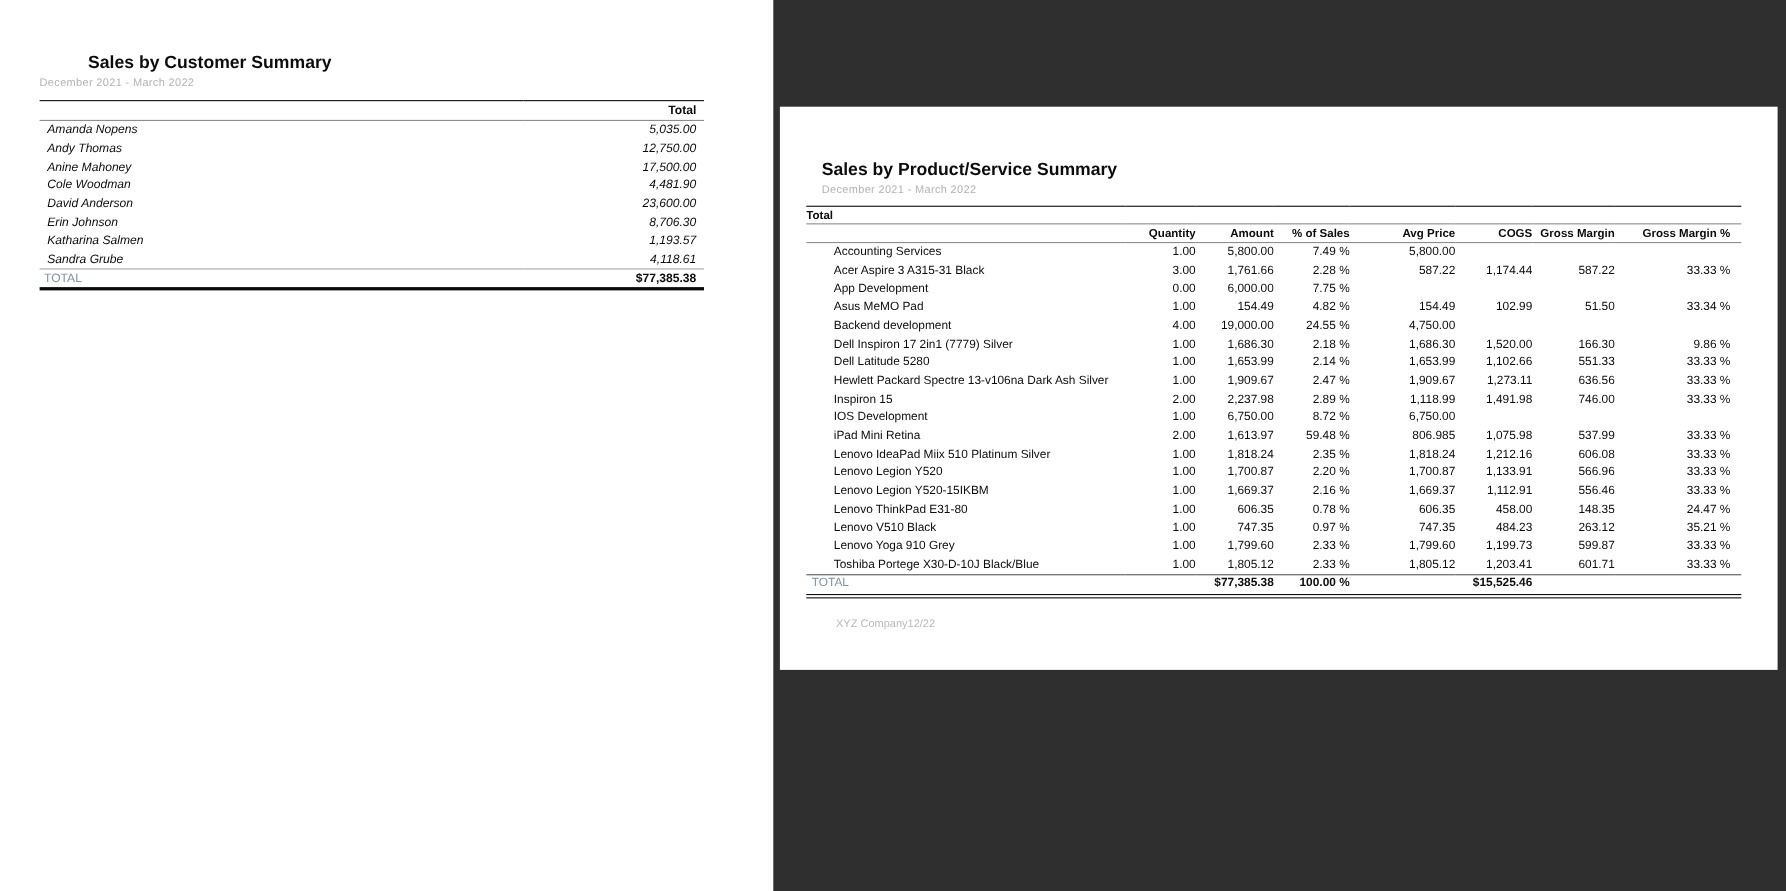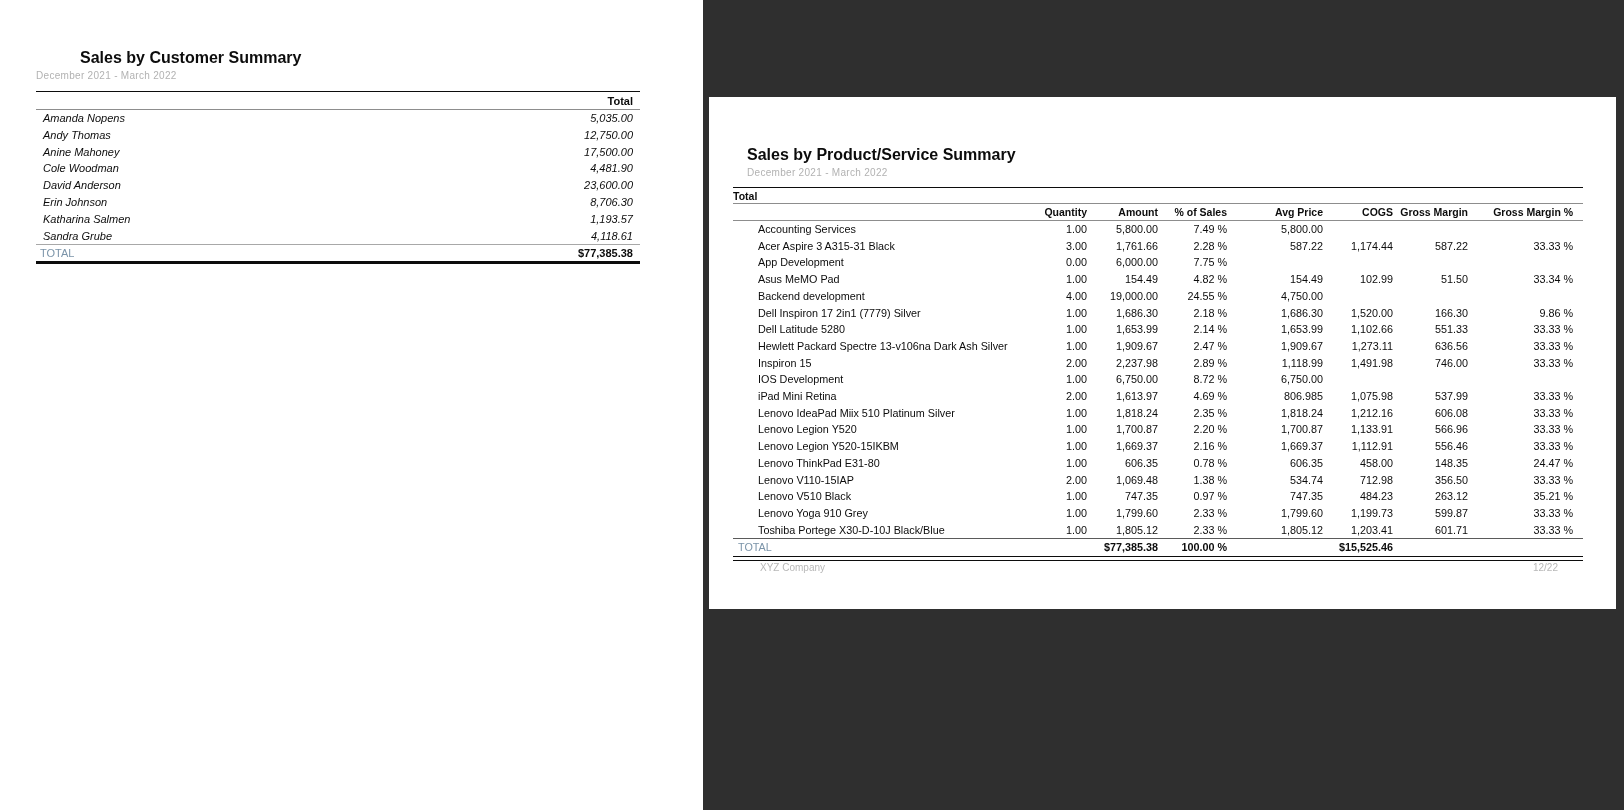--- a/index.html
+++ b/index.html
@@ -28,21 +28,21 @@
   .tbl-right{width:850px;margin-top:8px;border-top:1px solid #0c0c0c;}
   .tbl-right thead td{font-size:10.5px;font-weight:bold;color:#0c0c0c;border-bottom:1px solid #8d8d8d;height:16px;text-align:right;}
   .tbl-right thead td.grp-total{height:15px;padding-right:10px;}
   .tbl-right tbody td{font-size:10.8px;color:#0c0c0c;line-height:16.7px;height:16.7px;text-align:right;}
   .tbl-right td:first-child{text-align:left;}
   .tbl-right tbody td:first-child{padding-left:25px;}
   .tbl-right td:last-child{padding-right:10px;}
   .tbl-right tfoot td{border-top:1px solid #5a5a5a;height:15px;font-size:10.8px;font-weight:bold;color:#0c0c0c;text-align:right;}
   .tbl-right tfoot td:first-child{color:#7b94a9;text-align:left;padding-left:5px;font-weight:normal;}
   .rule-double{height:2.6px;border-top:1.4px solid #0c0c0c;border-bottom:1.4px solid #0c0c0c;margin-top:2px;}
-  .page-footer{position:absolute;bottom:36px;left:51px;right:58px;font-size:10px;color:#b8b8b8;display:flex;justify-content:space-between;}
+  .page-footer{position:absolute;bottom:36px;left:51px;right:58px;font-size:10px;color:#b8b8b8;display:flex;justify-content:flex-start;}
 </style>
 </head>
 <body>
 
 <div class="pane-left">
   <div class="report-left">
     <div class="rpt-title">Sales by Customer Summary</div>
     <div class="rpt-sub">December 2021 - March 2022</div>
     <table class="tbl-left">
       <colgroup>
@@ -229,21 +229,21 @@
               <td>8.72 %</td>
               <td>6,750.00</td>
               <td></td>
               <td></td>
               <td></td>
             </tr>
             <tr>
               <td>iPad Mini Retina</td>
               <td>2.00</td>
               <td>1,613.97</td>
-              <td>4.69 %</td>
+              <td>59.48 %</td>
               <td>806.985</td>
               <td>1,075.98</td>
               <td>537.99</td>
               <td>33.33 %</td>
             </tr>
             <tr>
               <td>Lenovo IdeaPad Miix 510 Platinum Silver</td>
               <td>1.00</td>
               <td>1,818.24</td>
               <td>2.35 %</td>
@@ -274,30 +274,20 @@
             </tr>
             <tr>
               <td>Lenovo ThinkPad E31-80</td>
               <td>1.00</td>
               <td>606.35</td>
               <td>0.78 %</td>
               <td>606.35</td>
               <td>458.00</td>
               <td>148.35</td>
               <td>24.47 %</td>
-            </tr>
-            <tr>
-              <td>Lenovo V110-15IAP</td>
-              <td>2.00</td>
-              <td>1,069.48</td>
-              <td>1.38 %</td>
-              <td>534.74</td>
-              <td>712.98</td>
-              <td>356.50</td>
-              <td>33.33 %</td>
             </tr>
             <tr>
               <td>Lenovo V510 Black</td>
               <td>1.00</td>
               <td>747.35</td>
               <td>0.97 %</td>
               <td>747.35</td>
               <td>484.23</td>
               <td>263.12</td>
               <td>35.21 %</td>

